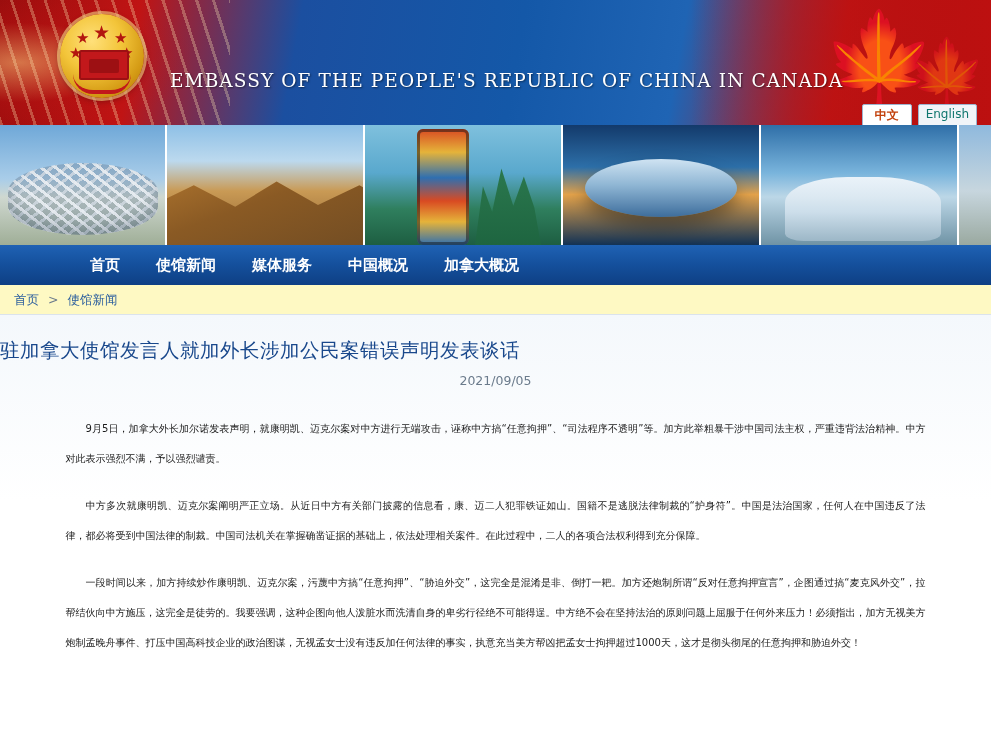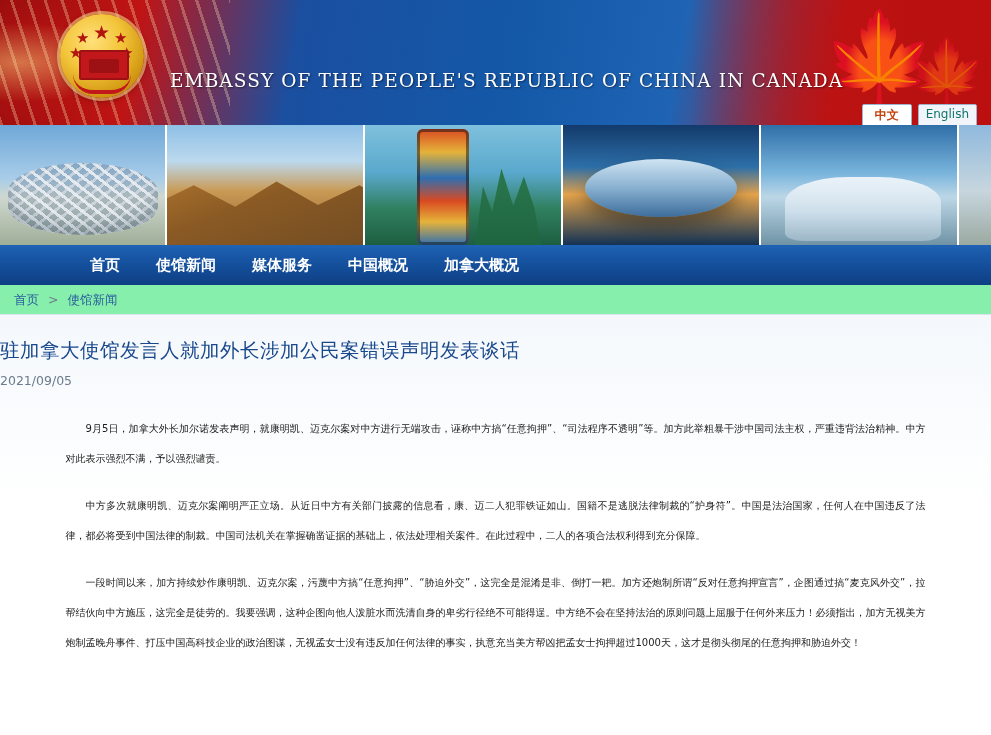--- a/index.html
+++ b/index.html
@@ -134,38 +134,38 @@
     background:linear-gradient(180deg,#1f62b4 0%,#15519e 45%,#0e3f84 100%);
     display:flex;align-items:center;
   }
   .nav a{
     color:#ffffff;font-size:15px;font-weight:bold;text-decoration:none;
     padding:0 18px;line-height:40px;white-space:nowrap;
   }
   .nav a.first{margin-left:72px;}
 
   
-  .crumb-wrap{width:991px;height:29px;background:#86efac;border-bottom:1px solid #dbe3ec;}
+  .crumb-wrap{width:991px;height:29px;background:#fef9c3;border-bottom:1px solid #dbe3ec;}
   .crumb{
     padding-left:14px;line-height:29px;font-size:12.5px;color:#2c5f9e;
   }
   .crumb .sep{color:#6a7a8c;margin:0 5px;}
 
   
   .article{
     position:relative;width:991px;height:441px;
     background:linear-gradient(180deg,#f4f8fc 0%,#ffffff 42%,#ffffff 100%);
     padding-top:22px;box-sizing:border-box;
   }
   .headline{
     text-align:left;font-size:19.5px;font-weight:normal;color:#19488c;
     letter-spacing:.5px;
   }
   .date{
-    text-align:left;font-size:12.5px;color:#6b7b8c;margin-top:9px;
+    text-align:center;font-size:12.5px;color:#6b7b8c;margin-top:9px;
   }
   .body{
     margin:26px auto 0;width:860px;
   }
   .body p{
     margin:0 0 17px 0;
     font-size:10px;line-height:30px;color:#1b1b1b;
     text-align:justify;text-indent:2em;
     font-family:"DejaVu Sans","Liberation Sans",sans-serif;
   }

